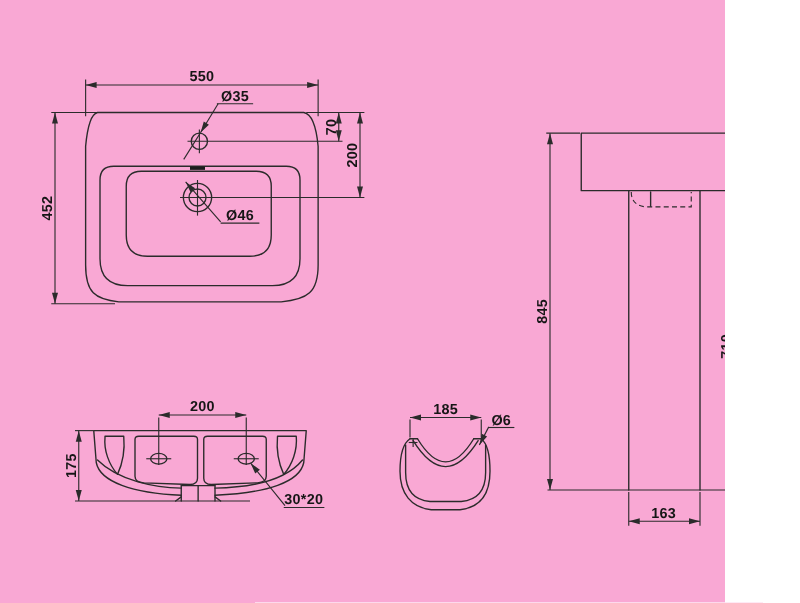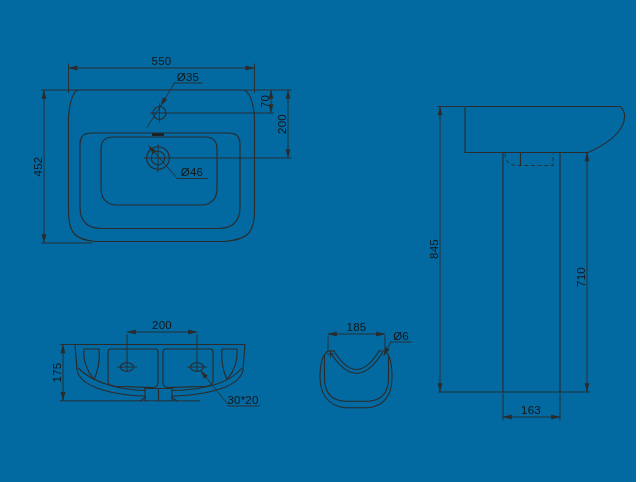--- a/index.html
+++ b/index.html
@@ -1,16 +1,16 @@
 <!DOCTYPE html>
 <html><head>
 <meta charset="utf-8">
 <style>
   html,body{margin:0;padding:0;background:#fff;}
-  .stage{position:relative;width:636px;height:482px;background:#0369a1;overflow:hidden;}
+  .stage{position:relative;width:580px;height:482px;background:#f9a8d4;overflow:hidden;font-weight:bold;}
   svg{display:block;}
   .ln{stroke:#2b2b2b;fill:none;stroke-width:1.1;stroke-linecap:round;stroke-linejoin:round;}
   .dm{stroke:#2b2b2b;fill:none;stroke-width:0.9;stroke-linecap:butt;}
   .hid{stroke:#2b2b2b;fill:none;stroke-width:0.9;stroke-dasharray:4 2.6;}
   .thk{stroke:#1d1d1d;fill:none;stroke-width:2.6;}
   text{font-family:"Liberation Sans","DejaVu Sans",sans-serif;font-size:11.5px;fill:#161616;letter-spacing:0.2px;}
   .mid{text-anchor:middle;}
 </style>
 </head>
 <body>

